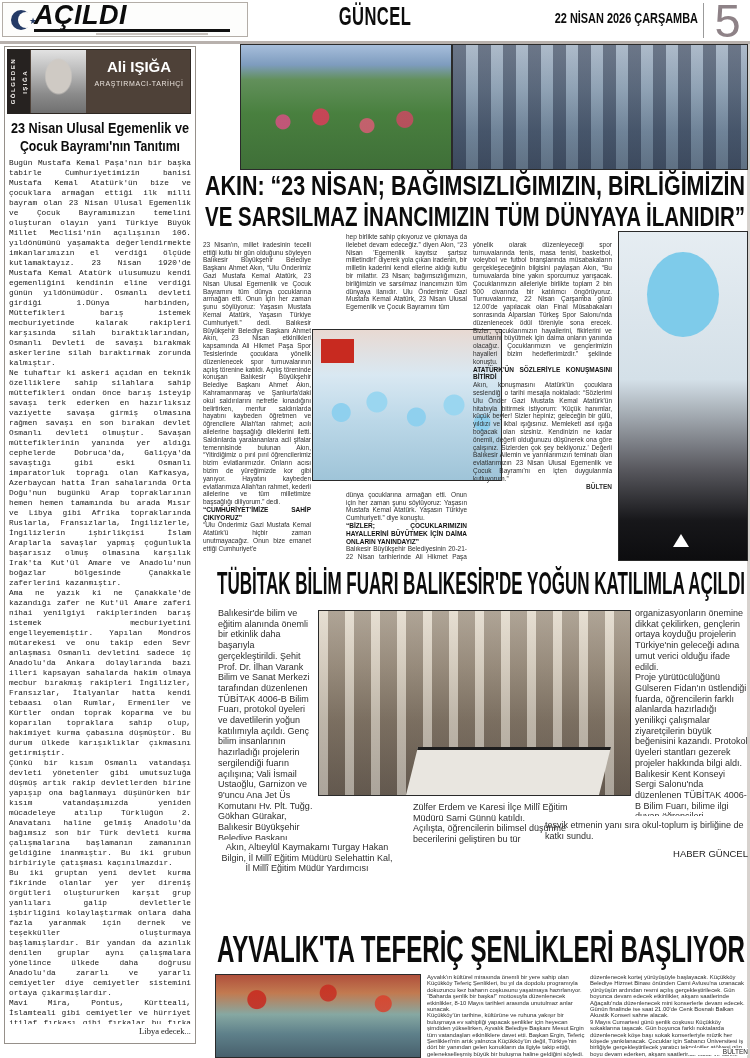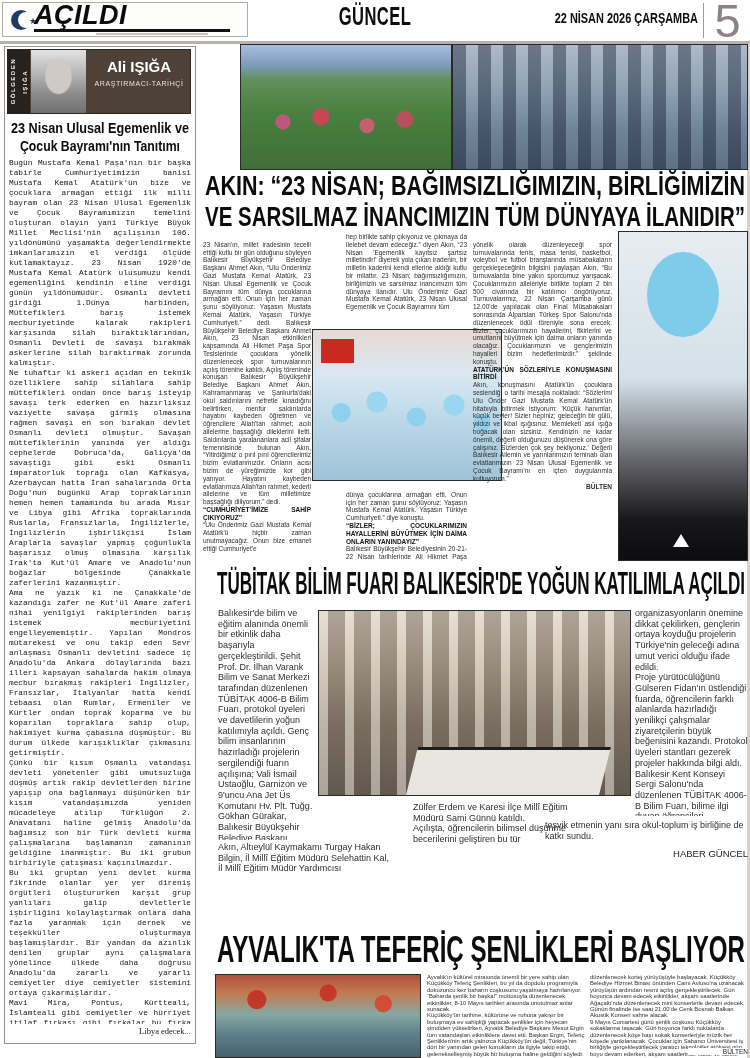--- a/index.html
+++ b/index.html
@@ -94,21 +94,21 @@
   .akin-center-photo { left:312px; top:329px; width:190px; height:152px; }
   .akin-right-photo { left:618px; top:231px; width:130px; height:330px; }
   .byline-r { text-align:right; font-weight:bold; }
 
   
   .tub-headline { left:215px; top:563px; width:533px; height:40px; }
   .midtxt { font-size:9px; line-height:10.7px; color:#2e2e2e; white-space:pre-line; overflow:hidden; }
   .tub-col-left { left:218px; top:608px; width:97px; height:232px; }
   .tub-photo { left:318px; top:610px; width:313px; height:186px; }
   .tub-col-right { left:635px; top:608px; width:113px; height:208px; }
-  .tub-left-wide { left:218px; top:842px; width:178px; height:42px; }
+  .tub-left-wide { left:218px; top:842px; width:178px; height:42px;text-align:center; }
   .tub-below-photo { left:396px; top:802px; width:166px; height:54px;margin-left:17px; }
   .tub-closing { left:545px; top:820px; width:203px; height:26px; }
   .tub-byline { left:545px; top:848px; width:203px; text-align:right; font-size:9.5px; color:#222; }
 
   
   .ayv-headline { left:215px; top:926px; width:533px; height:46px; }
   .tinytxt { font-size:5.9px; line-height:6.4px; color:#2e2e2e; white-space:pre-line; overflow:hidden; }
   .ayv-photo { left:215px; top:974px; width:206px; height:84px; }
   .ayv-col1 { left:427px; top:974px; width:159px; height:84px; }
   .ayv-col2 { left:590px; top:974px; width:158px; height:84px; }

